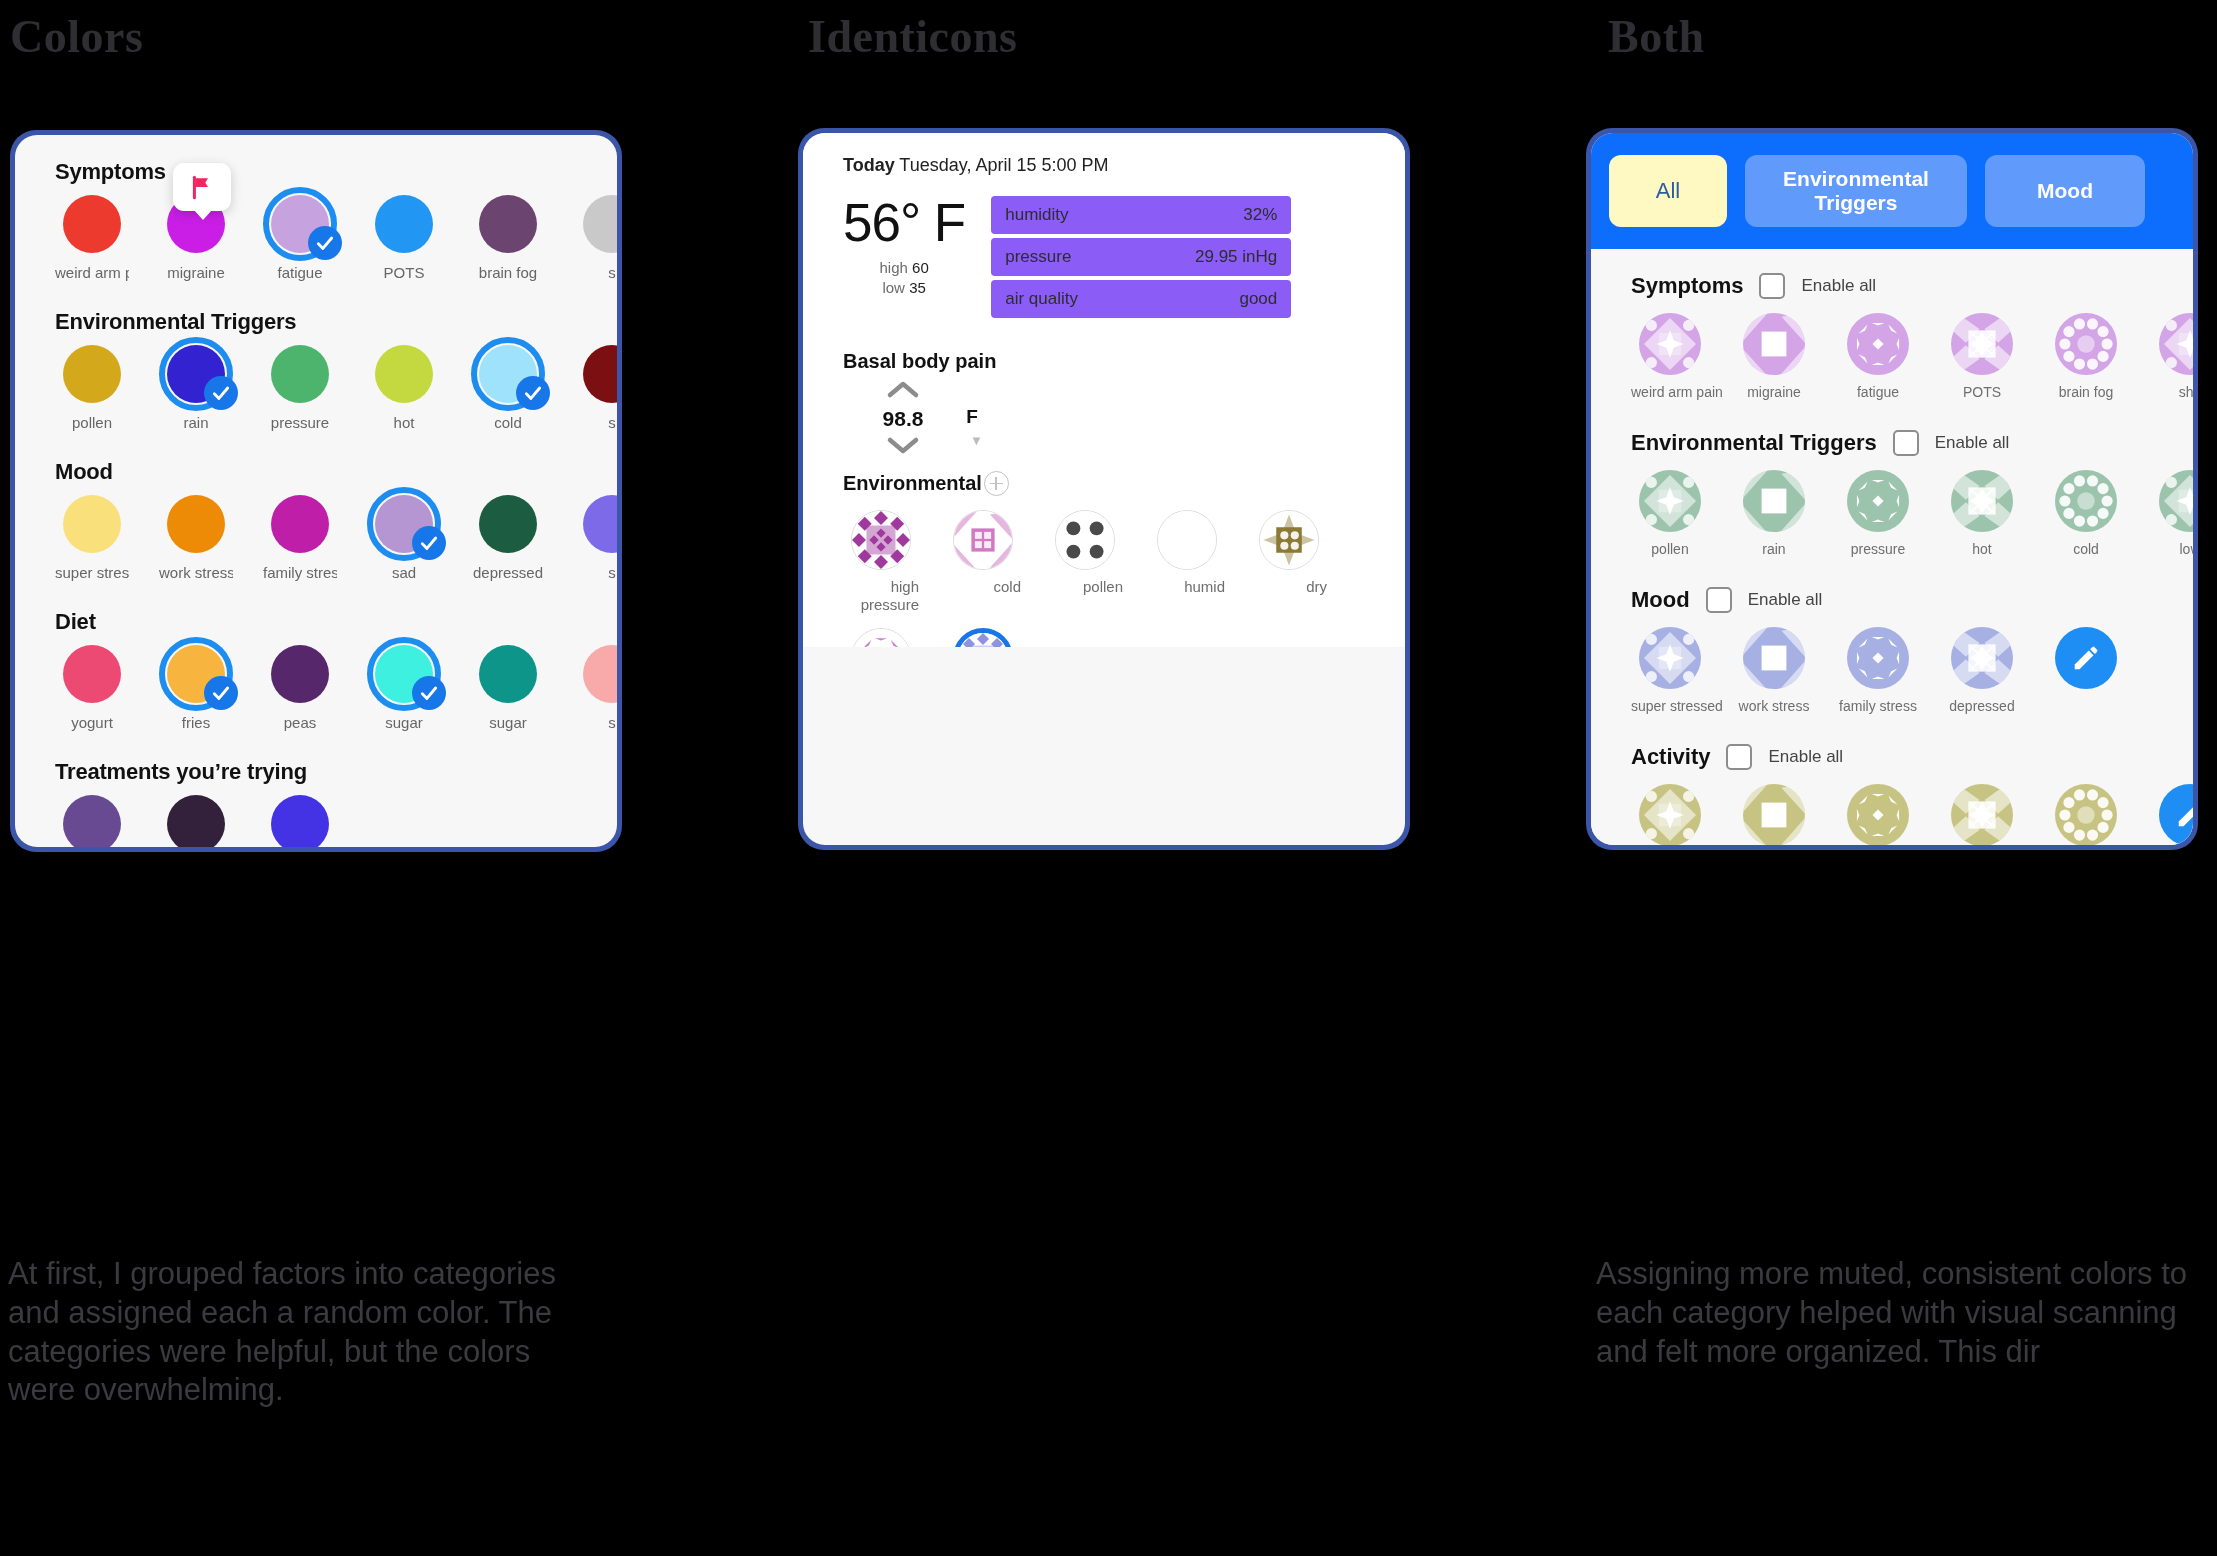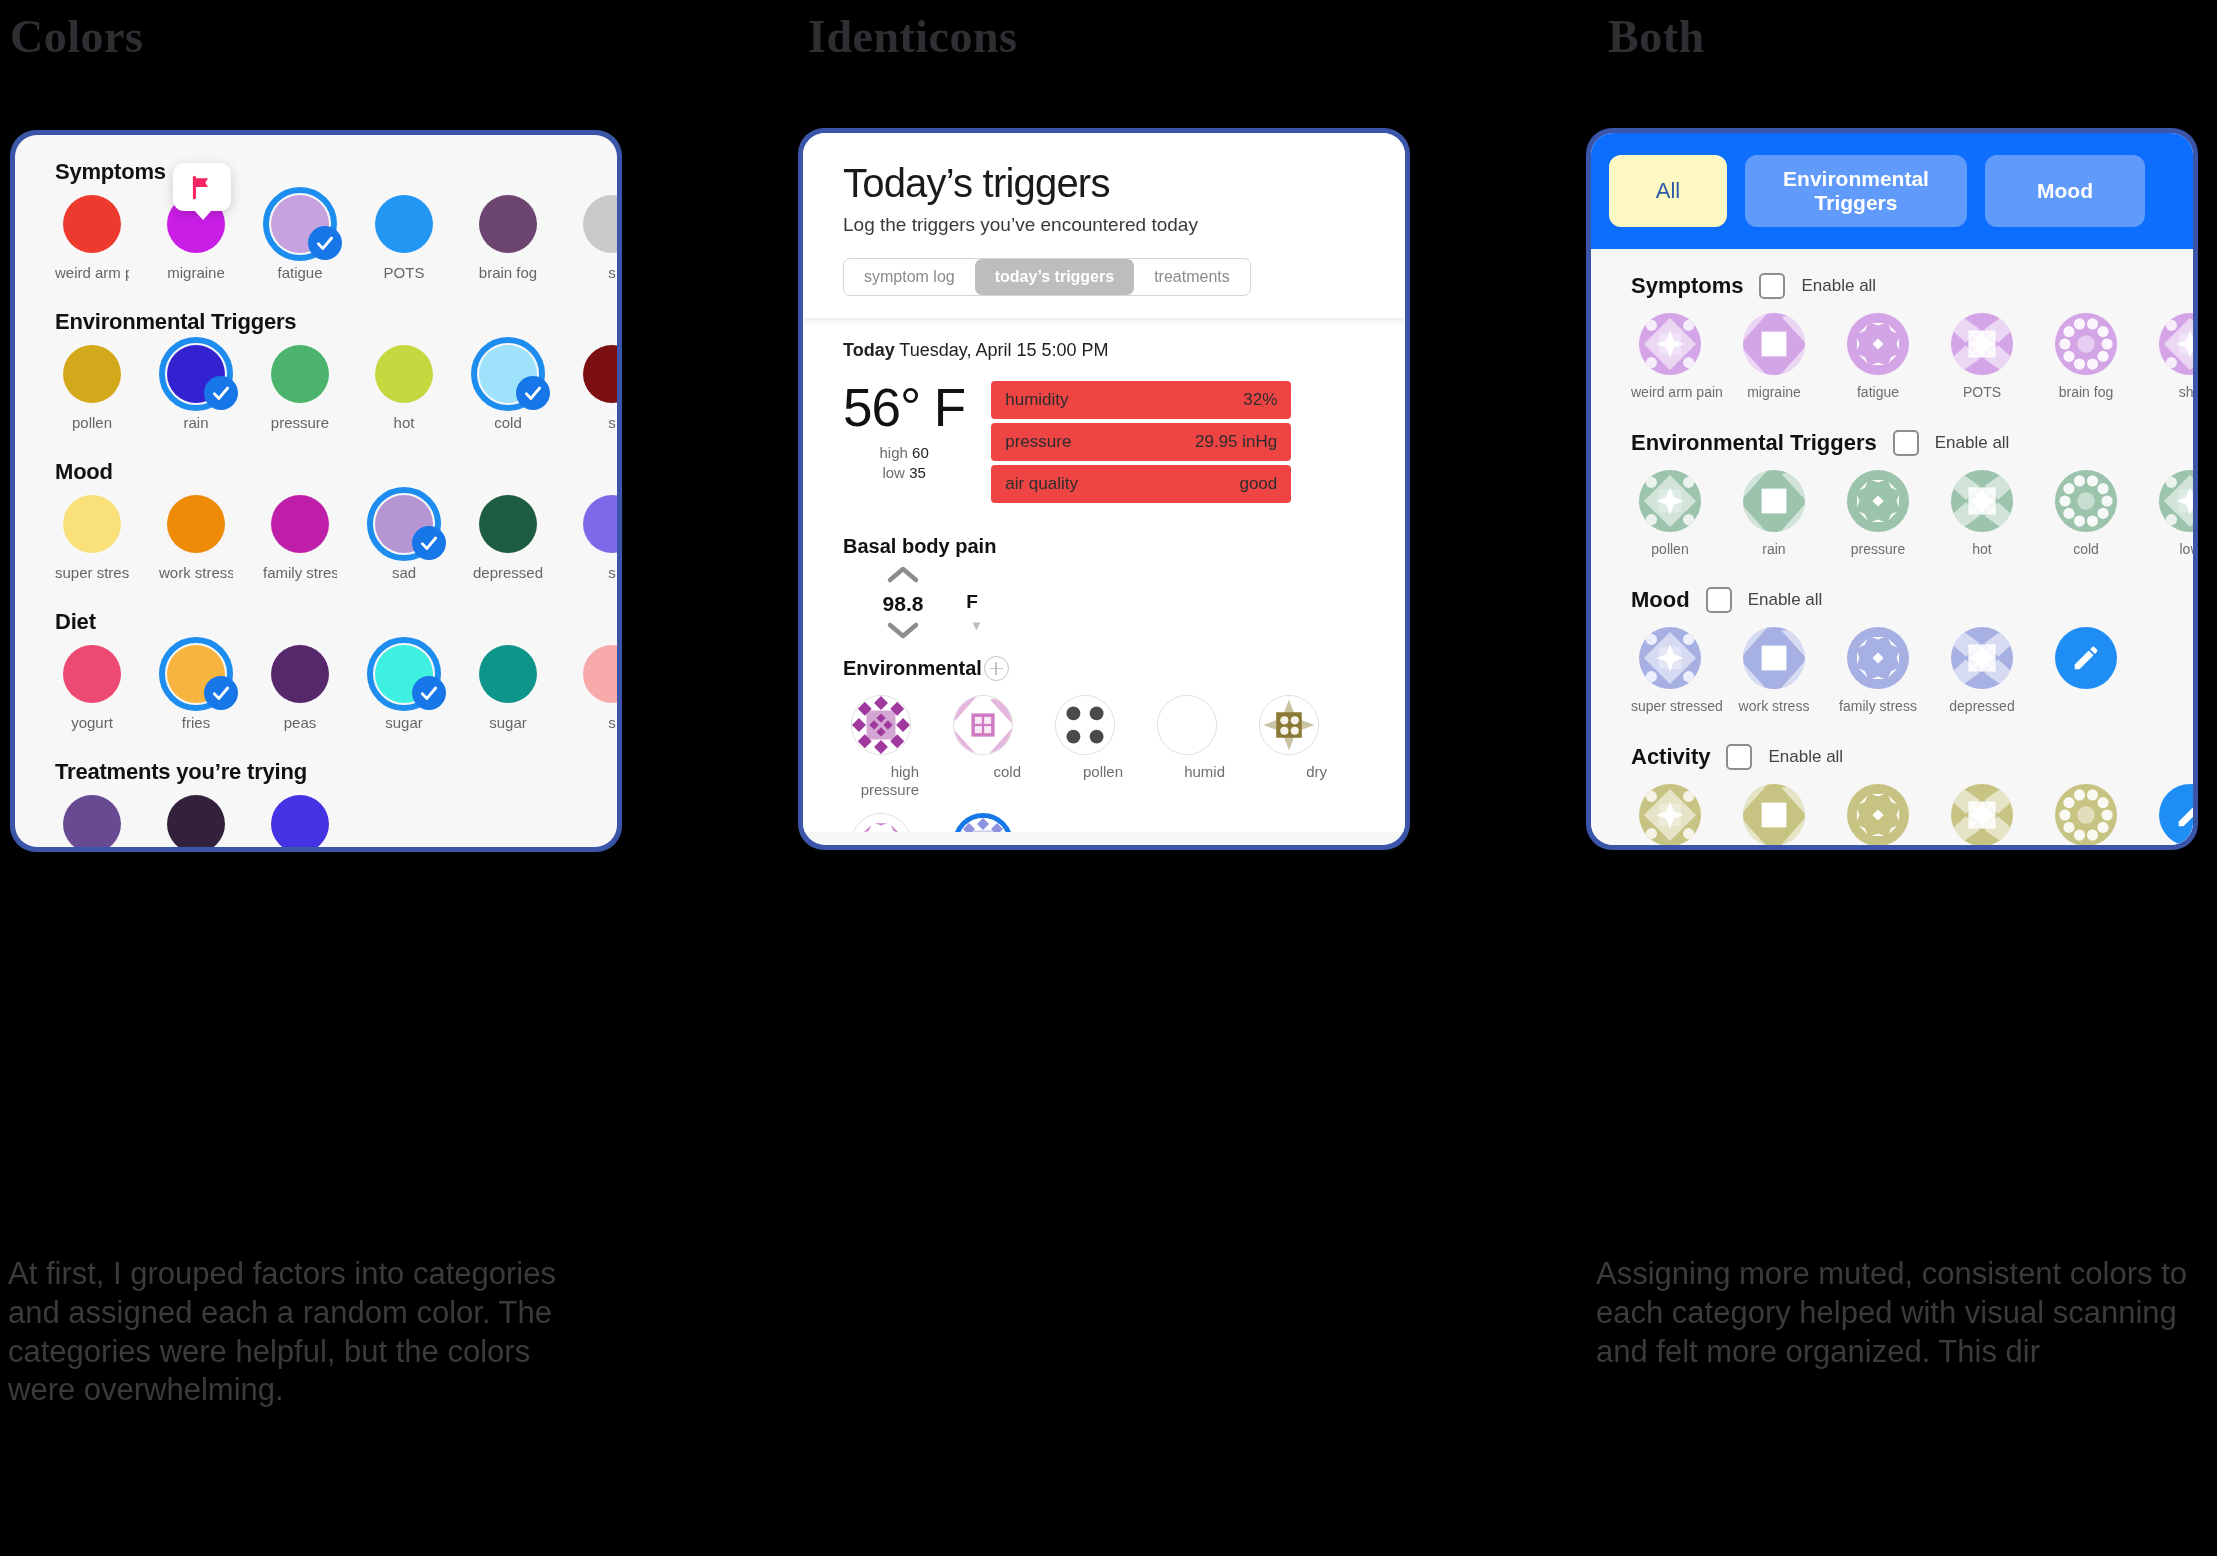--- a/index.html
+++ b/index.html
@@ -113,21 +113,21 @@
   .seg.active { background: #bdbdbd; color: #fff; font-weight: 700; }
   .p2-body { padding: 22px 40px 0 40px; background:#fff; height: calc(100% - 198px); overflow: hidden;}
   .today-line { font-size: 18px; color: #222; }
   .today-line b { font-weight: 700; }
   .wx { display: flex; gap: 26px; margin-top: 20px; align-items: flex-start; }
   .temp-big { font-size: 53px; font-weight: 300; color: #111; line-height: 1; letter-spacing: -1px;}
   .temp-sub { font-size: 15px; color: #6c6c6c; text-align: center; margin-top: 9px; line-height: 1.35; }
   .temp-sub b { color: #222; font-weight: 400; }
   .wxlist { flex: 1; max-width: 300px; }
   .wxrow {
-    display: flex; justify-content: space-between; background: #ef4444;
+    display: flex; justify-content: space-between; background: #8b5cf6;
     font-size: 17px; color: #2d2d2d; padding: 9px 14px; border-radius: 4px;
     margin-bottom: 4px;
     gap: 14px;
   }
   .bbt-h { font-size: 20px; font-weight: 700; color: #111; margin-top: 28px; }
   .stepper { width: 120px; text-align: center; position: relative; margin-top: 6px;}
   .chev { display: block; margin: 0 auto; }
   .stepval { display: inline-block; font-size: 21px; font-weight: 700; color: #111; margin: 4px 0;}
   .unit { position: absolute; left: 118px; top: 27px; font-size: 19px; font-weight: 700; color: #111; }
   .unit .caret { display:inline-block; margin-left: 9px; color:#bcbcbc; font-size: 13px; }
@@ -362,29 +362,20 @@
             <div class="item">
               <div class="dot" style="background:#4433e4"></div>
             </div>
           </div>
         </div>
     </div>
   </div>
 
   <div class="device" id="device-identicons">
     <div class="screen">
-      <div class="p2-head">
-        <div class="p2-title">Today’s triggers</div>
-        <div class="p2-sub">Log the triggers you’ve encountered today</div>
-        <div class="segbar" id="p2-tabs">
-            <div class="seg">symptom log</div>
-            <div class="seg active">today’s triggers</div>
-            <div class="seg">treatments</div>
-          </div>
-      </div>
       <div class="p2-body">
         <div class="today-line">
           <b>Today</b>
           <span>Tuesday, April 15 5:00 PM</span>
         </div>
 
         <div class="wx">
           <div>
             <div class="temp-big">56° F</div>
             <div class="temp-sub">

